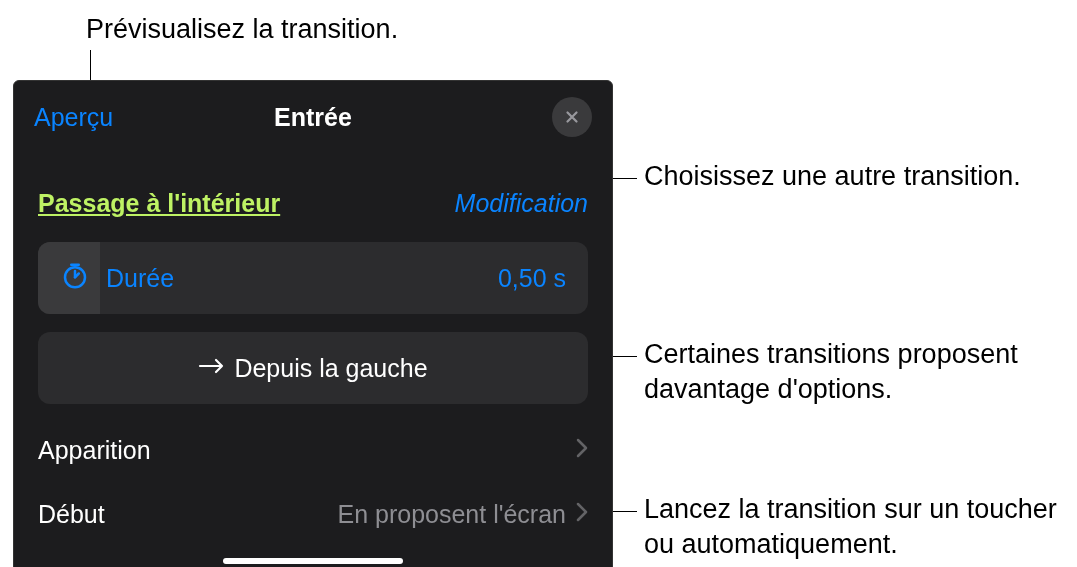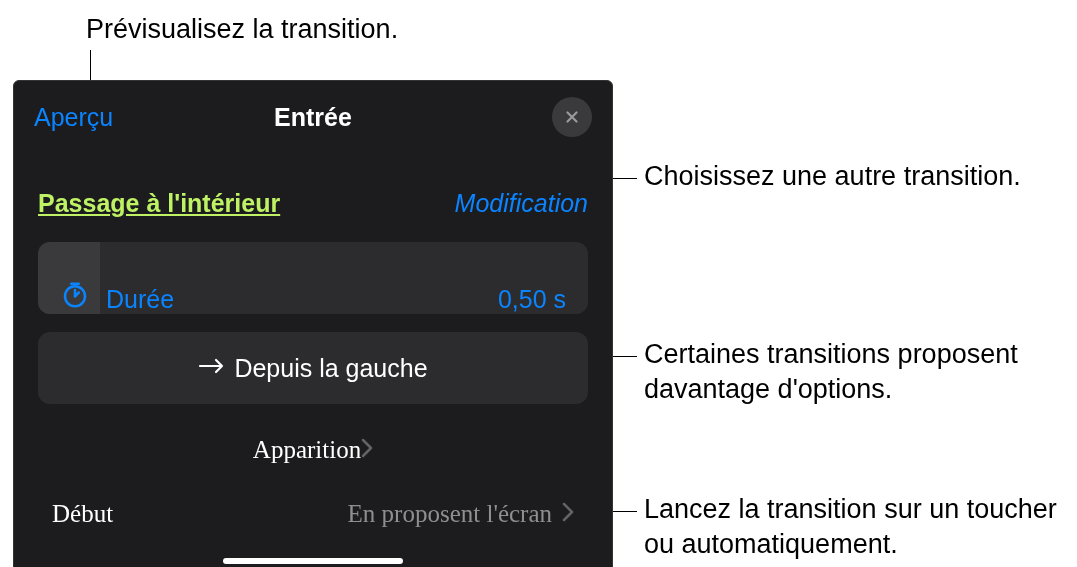--- a/index.html
+++ b/index.html
@@ -78,21 +78,21 @@
       font-weight: 400;
       cursor: pointer;
       font-style: italic;
     }
     .duration-row {
       margin: 8px 24px 0 24px;
       background: #2c2c2e;
       border-radius: 12px;
       height: 72px;
       display: flex;
-      align-items: flex-end;
+      align-items: center;
       padding: 0 22px;
       position: relative;
       overflow: hidden;
     }
     .duration-progress {
       position: absolute;
       left: 0;
       top: 0;
       bottom: 0;
       width: 62px;
@@ -128,27 +128,26 @@
       justify-content: center;
       gap: 8px;
       cursor: pointer;
     }
     .direction-label {
       color: #ffffff;
       font-size: 25px;
       font-weight: 400;
     }
     .list-row {
-      margin: 0 38px;
+      margin: 0 24px;
       height: 64px;
       display: flex;
       align-items: center;
-      justify-content: center;
-      cursor: pointer;
-      font-family: Liberation Serif, serif;
+      justify-content: space-between;
+      cursor: pointer;
     }
     .list-row.apparition{
       margin-top: 14px;
     }
     .list-label {
       color: #ffffff;
       font-size: 25px;
       font-weight: 400;
     }
     .list-value {

